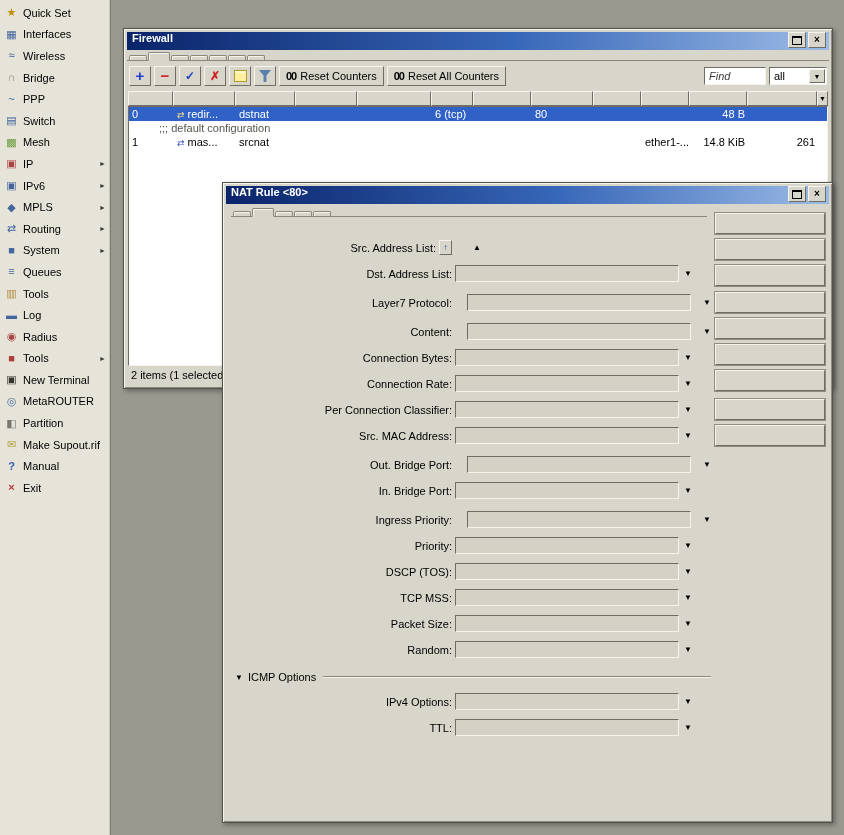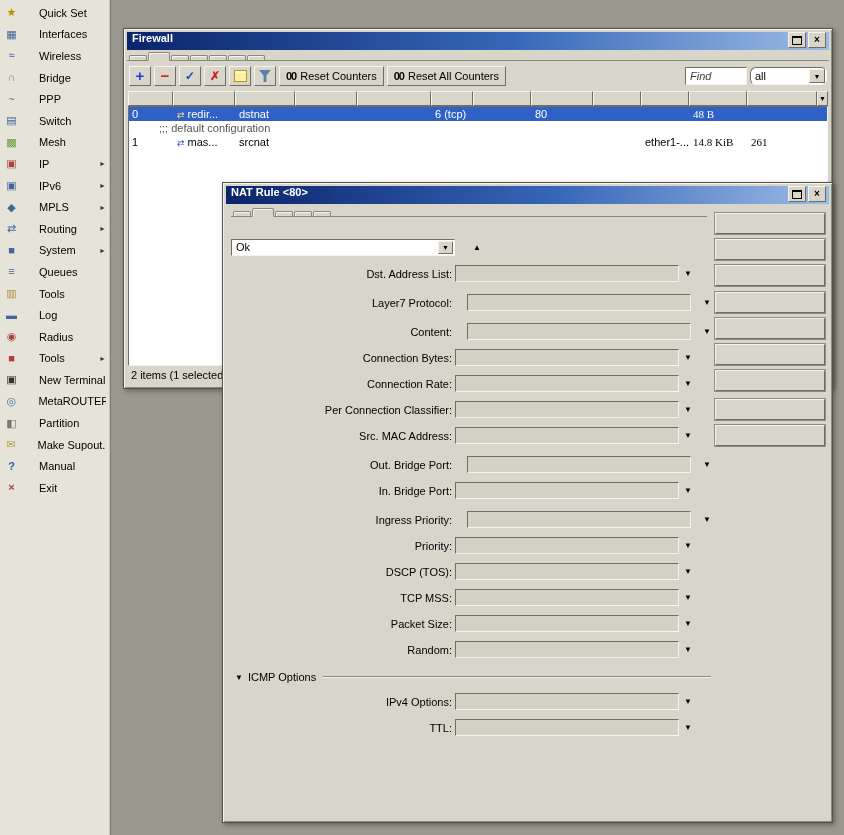--- a/index.html
+++ b/index.html
@@ -15,21 +15,21 @@
     cursor:default;
   }
   
   .sidebar{
     position:absolute;left:0;top:0;width:111px;height:835px;
     background:var(--side);border-right:1px solid #7e7d75;
     box-shadow:inset -1px 0 0 #c9c6ba;padding-top:2px;box-sizing:border-box;
   }
   .sb-item{height:21.6px;display:flex;align-items:center;padding:0 4px 0 5px;gap:5px;}
   .sb-icon{width:13px;text-align:center;font-size:11px;line-height:11px;color:#44659e;}
-  .sb-label{white-space:nowrap;overflow:hidden;margin-left:16px;}
+  .sb-label{white-space:nowrap;overflow:hidden;}
   .sb-arrow{display:none;margin-left:auto;font-size:7px;color:#3a3a36;}
   .sb-item.submenu .sb-arrow{display:inline;}
   .sidebar .i0 .sb-icon{color:#c08f00;}
   .sidebar .i3 .sb-icon{color:#8a887d;}
   .sidebar .i6 .sb-icon{color:#6a9a3c;}
   .sidebar .i7 .sb-icon{color:#aa4444;}
   .sidebar .i13 .sb-icon{color:#b08a3c;}
   .sidebar .i15 .sb-icon{color:#aa4444;}
   .sidebar .i16 .sb-icon{color:#b03c3c;}
   .sidebar .i17 .sb-icon{color:#33332f;}
@@ -91,21 +91,21 @@
   .combo{
     position:relative;background:#fff;height:18px;box-sizing:border-box;
     border:1px solid;border-color:var(--sh) var(--hi) var(--hi) var(--sh);
   }
   .combo .val{display:block;padding:2px 16px 0 4px;}
   .cbtn{
     position:absolute;top:1px;right:1px;bottom:1px;width:14px;background:var(--face);
     border:1px solid;border-color:var(--hi) var(--sh) var(--sh) var(--hi);
     font-size:7px;display:flex;align-items:center;justify-content:center;
   }
-  .all-combo{width:77px;border-radius:6px;}
+  .all-combo{width:58px;}
   
   .ghead-wrap{display:flex;margin:0 1px;overflow:hidden;}
   .ghead{display:flex;}
   .gh-cell{
     height:15px;box-sizing:border-box;background:var(--face);
     border:1px solid;border-color:var(--hi) var(--sh) var(--sh) var(--hi);
     padding:1px 3px;overflow:hidden;white-space:nowrap;
   }
   .gh-arrow{
     margin-left:auto;width:14px;height:15px;box-sizing:border-box;background:var(--face);
@@ -124,21 +124,21 @@
   .ghead .i9,.c9{width:48px;}
   .ghead .i10,.c10{width:58px;}
   .ghead .i11,.c11{width:70px;}
   .list{
     flex:1;background:#fff;margin:0 1px;overflow:hidden;
     border:1px solid;border-color:var(--sh) var(--hi) var(--hi) var(--sh);
   }
   .row{display:flex;height:14px;line-height:14px;}
   .row.selected{background:var(--selection);color:#fff;}
   .cell{box-sizing:border-box;padding:0 3px;overflow:hidden;white-space:nowrap;flex:0 0 auto;}
-  .cell.r{font-family:Liberation Serif, serif;}
+  .cell.r{text-align:right;}
   .act-icon{font-size:9px;margin-right:3px;color:#2a50b8;}
   .row.selected .act-icon{color:#ffe08a;}
   .comment-cell{padding-left:30px;color:#54544e;width:100%;}
   .statusbar{height:16px;padding:3px 4px 0;}
   
   .dlg-titlebar{position:absolute;top:3px;left:3px;right:3px;height:18px;margin:0;}
   .dlg-tabs{position:absolute;top:25px;left:8px;width:474px;}
   .dlg-body{position:absolute;top:52px;left:8px;width:484px;padding-top:4px;}
   .dlg-buttons{position:absolute;top:30px;left:492px;width:112px;}
   .dlg-status{
@@ -439,23 +439,23 @@
       <div class="tab i1 active"></div>
       <div class="tab i2"></div>
       <div class="tab i3"></div>
       <div class="tab i4"></div>
     </div>
 
   <div class="dlg-body">
     <div>
 
     <div class="frow i0 enabled">
-          <div class="fctl">
-            <span>Ok</span>
-            <span class="combo-btn2">▼</span>
+          <div class="flabel">
+            <span>Src. Address List:</span>
+            <span class="mini-btn">↑</span>
           </div>
           <div class="farrow">▼</div>
           <div class="fextra">▲</div>
         </div>
         <div class="frow i1">
           <div class="flabel">
             <span>Dst. Address List:</span>
 
           </div>
           <div class="fctl">

